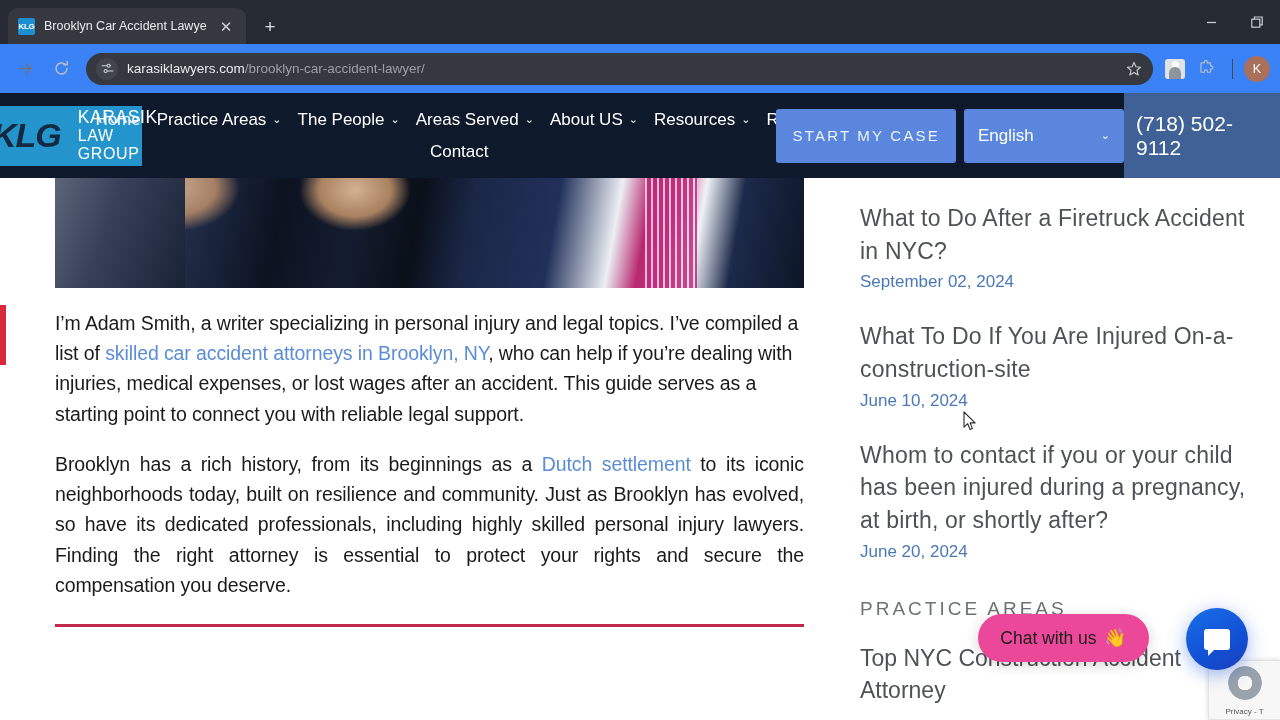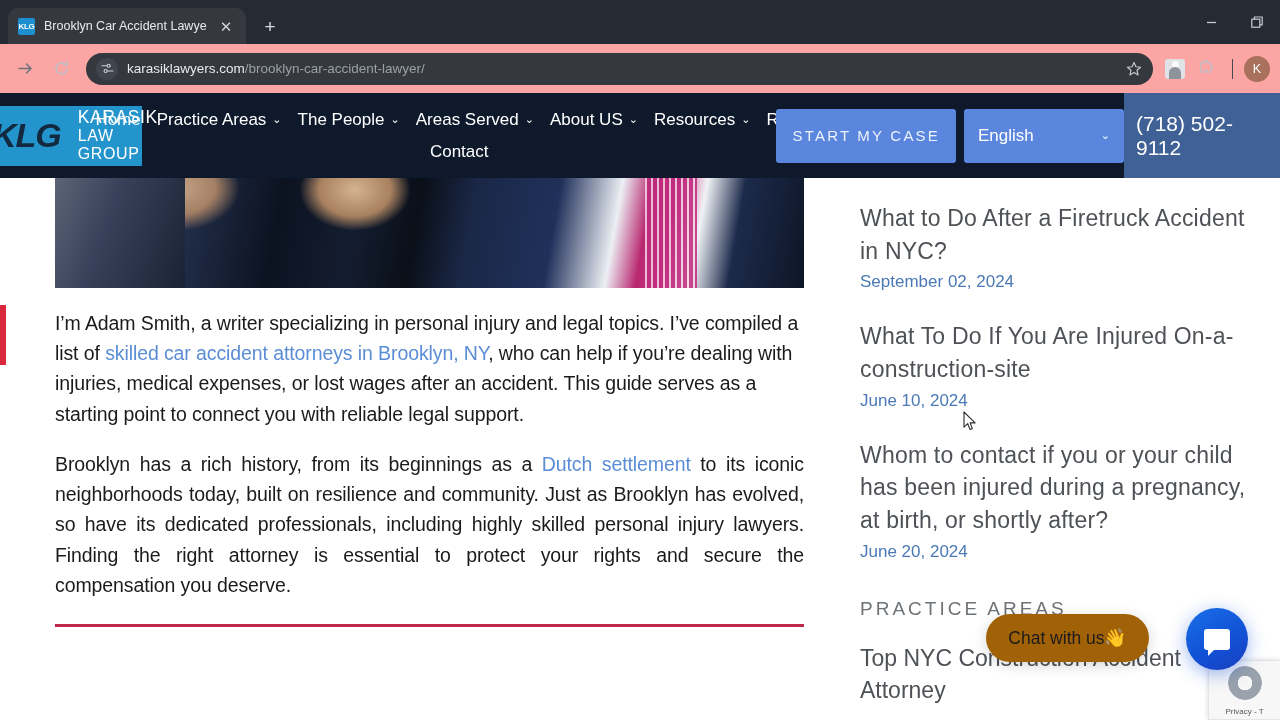--- a/index.html
+++ b/index.html
@@ -46,21 +46,21 @@
   .wincontrols {
     position: absolute; right: 0; top: 0; height: 44px;
     display: flex; align-items: center;
   }
   .wc-btn {
     width: 46px; height: 44px; display: flex;
     align-items: center; justify-content: center; color: #c8ccd2;
   }
 
   .toolbar {
-    height: 49px; background: #fca5a5;
+    height: 49px; background: #3b82f6;
     display: flex; align-items: center; padding: 0 10px; gap: 6px;
   }
   .tb-icon {
     width: 30px; height: 30px; border-radius: 50%;
     display: flex; align-items: center; justify-content: center;
     color: #b9bec6; flex: none;
   }
   .tb-icon.dim { color: #6d737c; }
   .omnibox {
     flex: 1; height: 32px; background: #35393f; border-radius: 16px;
@@ -216,23 +216,23 @@
   .recaptcha-logo {
     width: 34px; height: 34px; position: absolute; top: 5px; left: 19px;
     background: #9aa2ab; border-radius: 50%;
     -webkit-mask: radial-gradient(circle at 50% 50%, transparent 30%, #000 31%);
             mask: radial-gradient(circle at 50% 50%, transparent 30%, #000 31%);
   }
   .recaptcha-text { font-size: 8px; color: #555; white-space: nowrap; margin-top: 12px; }
 
   .chat-bubble {
     position: absolute; right: 131px; bottom: 58px;
-    background: #a16207; border-radius: 26px;
+    background: #ec4899; border-radius: 26px;
     box-shadow: 0 3px 14px rgba(0,0,0,0.17);
-    padding: 13px 22px; display: flex; align-items: center; 
+    padding: 13px 22px; display: flex; align-items: center; gap: 8px;
     white-space: nowrap;
   }
   .chat-bubble-text { font-size: 17.5px; color: #1c1c1c; }
   .chat-fab {
     position: absolute; right: 32px; bottom: 50px;
     width: 62px; height: 62px; border-radius: 50%;
     background: linear-gradient(150deg, #1a6fe8 0%, #1152d6 55%, #1a3fbf 100%);
     box-shadow: 0 4px 18px rgba(20,80,220,0.42);
     display: flex; align-items: center; justify-content: center;
   }

